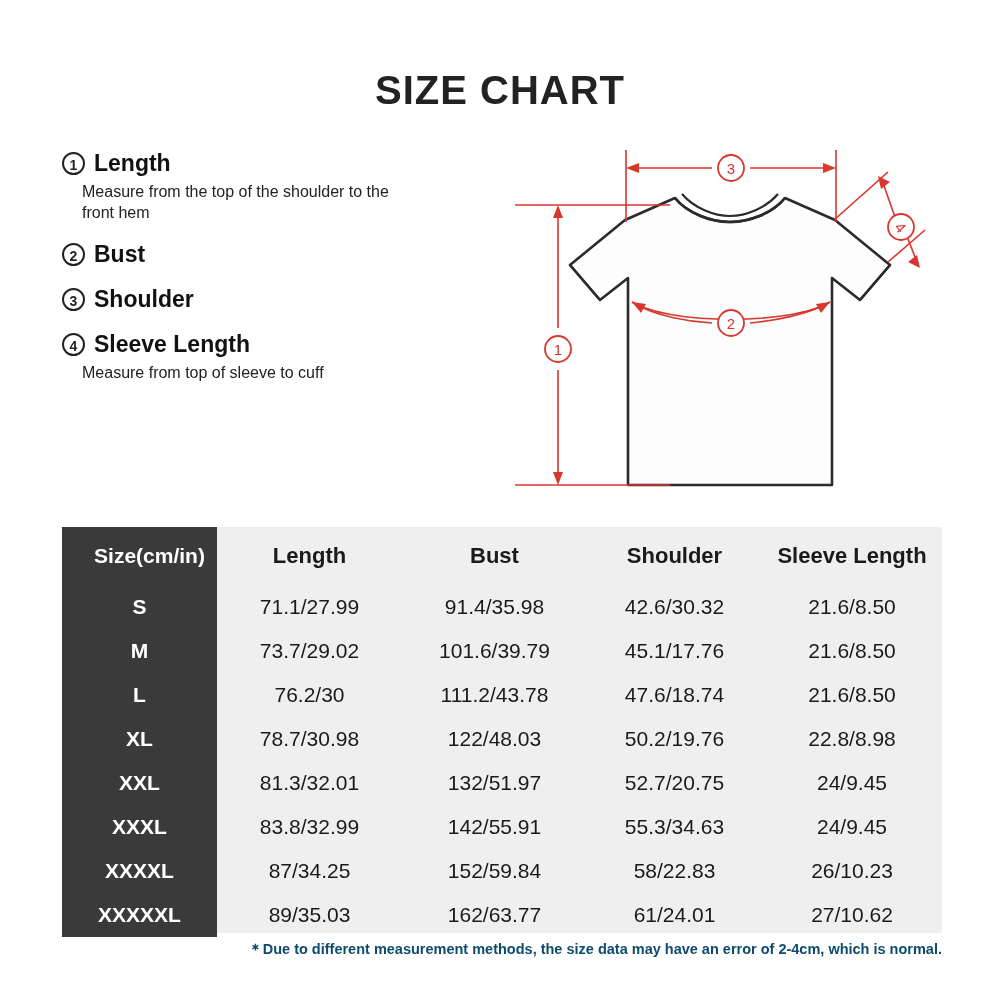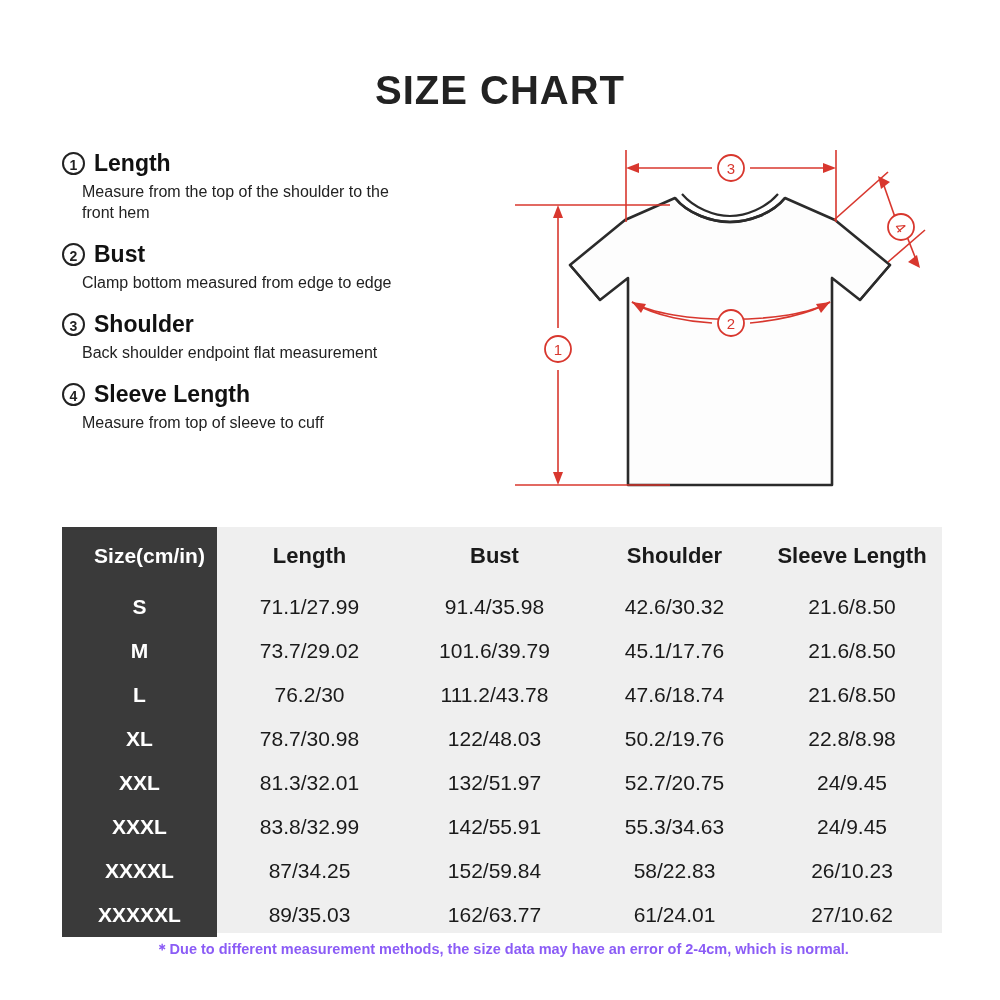--- a/index.html
+++ b/index.html
@@ -131,24 +131,24 @@
     background: #efefef;
     z-index: 0;
   }
   .table-inner { position: relative; z-index: 1; }
 
   .footnote {
     position: absolute;
     left: 62px;
     top: 940px;
     width: 880px;
-    text-align: center;
+    text-align: right;
     font-size: 14.5px;
     font-weight: bold;
-    color: #8b5cf6;
+    color: #0c4a6e;
   }
 </style>
 </head>
 <body>
 
 <div class="page">
 
   <div class="title">SIZE CHART</div>
 
   <div class="legend">
@@ -159,29 +159,27 @@
         <div class="legend-title">Length</div>
       </div>
       <div class="legend-desc">Measure from the top of the shoulder to the front hem</div>
     </div>
 
     <div class="legend-item">
       <div class="legend-head">
         <div class="num-circle">2</div>
         <div class="legend-title">Bust</div>
       </div>
-      <div class="legend-desc">Clamp bottom measured from edge to edge</div>
     </div>
 
     <div class="legend-item">
       <div class="legend-head">
         <div class="num-circle">3</div>
         <div class="legend-title">Shoulder</div>
       </div>
-      <div class="legend-desc">Back shoulder endpoint flat measurement</div>
     </div>
 
     <div class="legend-item">
       <div class="legend-head">
         <div class="num-circle">4</div>
         <div class="legend-title">Sleeve Length</div>
       </div>
       <div class="legend-desc">Measure from top of sleeve to cuff</div>
     </div>
 

